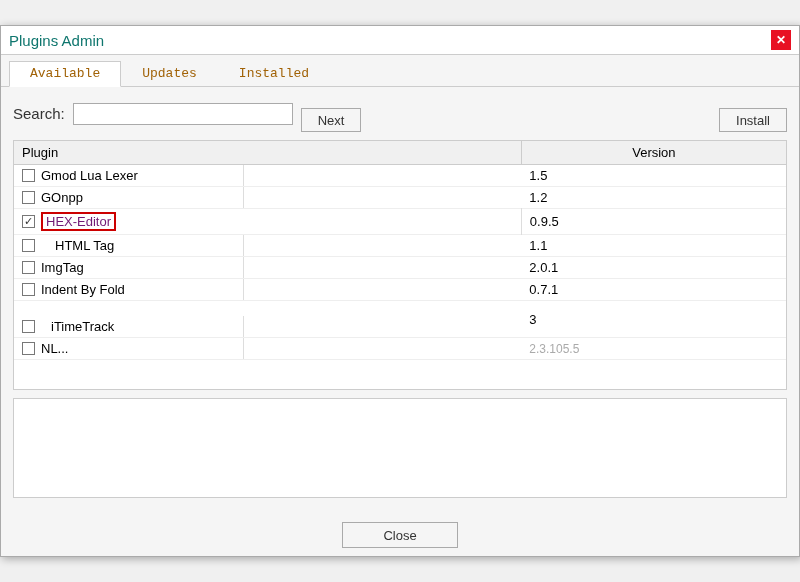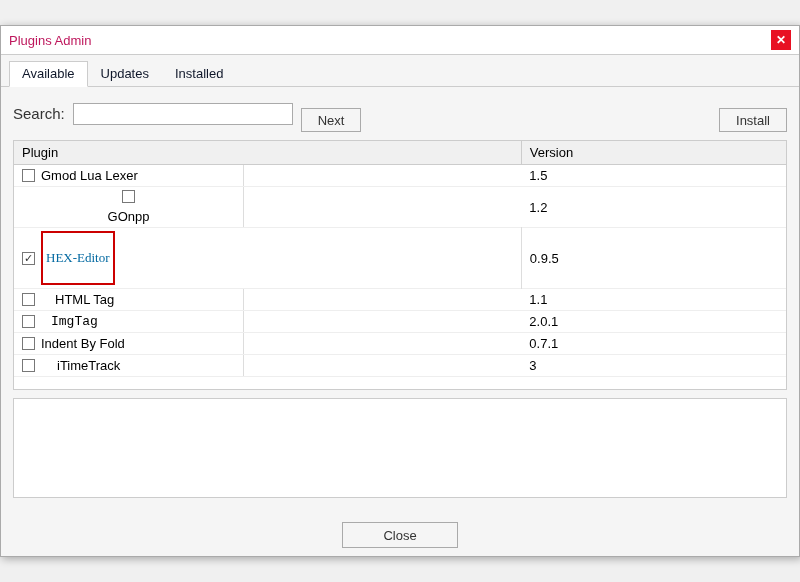--- a/index.html
+++ b/index.html
@@ -25,22 +25,22 @@
     .title-bar {
       background: #fff;
       border-bottom: 1px solid #ccc;
       padding: 4px 8px;
       display: flex;
       align-items: center;
       justify-content: space-between;
     }
 
     .title-bar-text {
-      font-size: 13px;
-      color: #be185d;
+      font-size: 15px;
+      color: #0f766e;
     }
 
     .close-btn {
       background: #e81123;
       color: white;
       border: none;
       width: 20px;
       height: 20px;
       cursor: pointer;
       font-size: 12px;
@@ -52,26 +52,27 @@
 
     .tabs {
       background: #f5f5f5;
       padding: 6px 8px 0 8px;
       display: flex;
       gap: 0;
       border-bottom: 1px solid #ccc;
     }
 
     .tab {
-      padding: 4px 12px;
+      padding: 4px 20px;
       cursor: pointer;
       font-size: 13px;
       border: 1px solid transparent;
       background: transparent;
-      color: #0f172a;
+      color: #a16207;
+      font-family: Liberation Mono, monospace;
     }
 
     .tab.active {
       background: #fff;
       border: 1px solid #ccc;
       border-bottom: 1px solid #fff;
       margin-bottom: -1px;
     }
 
     .toolbar {
@@ -137,20 +138,21 @@
     .plugin-table thead th {
       text-align: left;
       padding: 4px 8px;
       font-weight: normal;
       font-size: 13px;
       border-right: 1px solid #ccc;
     }
 
     .plugin-table thead th:last-child {
       border-right: none;
+      text-align: center;
     }
 
     .plugin-table tbody tr {
       border-bottom: 1px solid #eee;
     }
 
     .plugin-table tbody td {
       padding: 3px 8px;
       font-size: 13px;
       vertical-align: middle;
@@ -182,23 +184,22 @@
       font-size: 11px;
       color: #333;
     }
 
     .hex-editor-row td {
       background: #fff;
     }
 
     .hex-editor-label {
       border: 2px solid #cc0000;
-      padding: 17px 3px;
-      color: #0369a1;
-      font-family: Liberation Serif, serif;
+      padding: 0 3px;
+      color: #701a75;
     }
 
     .description-box {
       border: 1px solid #ccc;
       background: #fff;
       height: 100px;
       margin-top: 8px;
       overflow-y: scroll;
       padding: 4px;
       font-size: 13px;
@@ -270,21 +271,21 @@
           </thead>
           <tbody id="plugin-tbody">
           <tr>
                 <td class="name-col col-divider" style="display: flex; align-items: center; gap: 6px;">
                   <span class="checkbox" style="display: inline-flex;"></span>
                   <span>Gmod Lua Lexer</span>
                 </td>
                 <td class="version-col">1.5</td>
               </tr>
               <tr>
-                <td class="name-col col-divider" style="display: flex; align-items: center; gap: 6px; flex-direction: column;">
+                <td class="name-col col-divider" style="display: flex; align-items: center; gap: 6px;">
                   <span class="checkbox" style="display: inline-flex;"></span>
                   <span>GOnpp</span>
                 </td>
                 <td class="version-col">1.2</td>
               </tr>
               <tr class="hex-editor-row">
                 <td class="name-col col-divider">
                   <span style="display: flex; align-items: center; gap: 6px;">
                     <span class="checkbox checked" style="display: inline-flex;"></span>
                     <span class="hex-editor-label">HEX-Editor</span>
@@ -293,39 +294,46 @@
                 <td class="version-col">0.9.5</td>
               </tr>
               <tr>
                 <td class="name-col col-divider" style="display: flex; align-items: center; gap: 20px;">
                   <span class="checkbox" style="display: inline-flex;"></span>
                   <span>HTML Tag</span>
                 </td>
                 <td class="version-col">1.1</td>
               </tr>
               <tr>
-                <td class="name-col col-divider" style="display: flex; align-items: center; gap: 16px; font-family: Liberation Mono, monospace;">
+                <td class="name-col col-divider" style="display: flex; align-items: center; gap: 6px;">
                   <span class="checkbox" style="display: inline-flex;"></span>
                   <span>ImgTag</span>
                 </td>
                 <td class="version-col">2.0.1</td>
               </tr>
               <tr>
                 <td class="name-col col-divider" style="display: flex; align-items: center; gap: 6px;">
                   <span class="checkbox" style="display: inline-flex;"></span>
                   <span>Indent By Fold</span>
                 </td>
                 <td class="version-col">0.7.1</td>
               </tr>
               <tr>
-                <td class="name-col col-divider" style="display: flex; align-items: center; gap: 22px;">
+                <td class="name-col col-divider" style="display: flex; align-items: center; gap: 16px; margin-top: 15px;">
                   <span class="checkbox" style="display: inline-flex;"></span>
                   <span>iTimeTrack</span>
                 </td>
                 <td class="version-col">3</td>
+              </tr>
+              <tr>
+                <td class="name-col col-divider" style="display: flex; align-items: center; gap: 6px;">
+                  <span class="checkbox" style="display: inline-flex;"></span>
+                  <span>NL...</span>
+                </td>
+                <td class="version-col"><span class="truncated">2.3.105.5</span></td>
               </tr>
             </tbody>
         </table>
       </div>
     </div>
 
     <div class="description-box">
     </div>
   </div>
 

